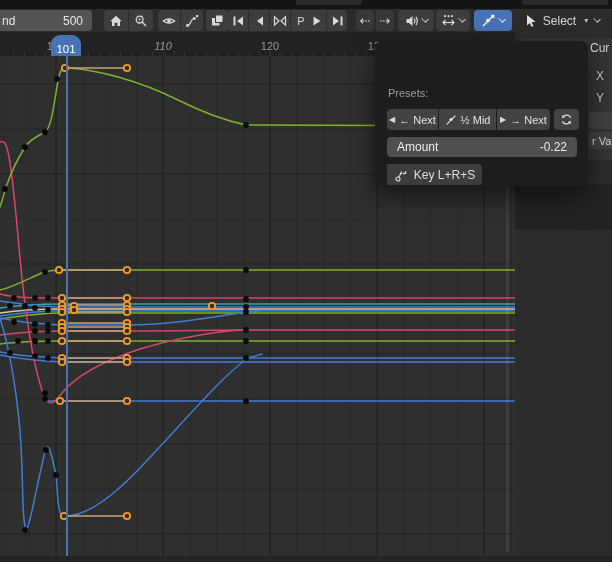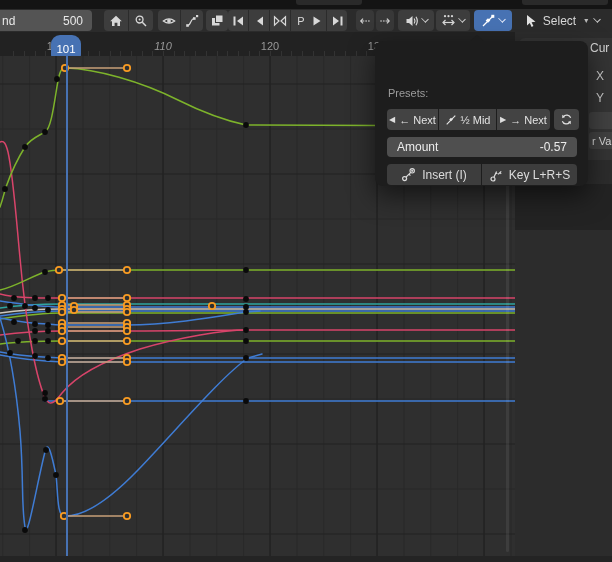--- a/index.html
+++ b/index.html
@@ -450,35 +450,24 @@
           <path d="M11.5 5.2 A4.6 4.6 0 0 0 3.6 4" fill="none" stroke="#e0e0e0" stroke-width="1.3"></path>
           <polygon points="2.4,1.8 2.4,5.6 5.6,4.2" fill="#e0e0e0"></polygon>
           <path d="M2.5 8.8 A4.6 4.6 0 0 0 10.4 10" fill="none" stroke="#e0e0e0" stroke-width="1.3"></path>
           <polygon points="11.6,12.2 11.6,8.4 8.4,9.8" fill="#e0e0e0"></polygon>
         </svg>
       </div>
     </div>
 
     <div class="amount">
       <span>Amount</span>
-      <span>-0.57</span>
+      <span>-0.22</span>
     </div>
 
     <div class="krow">
-      <div class="kbtn">
-        <svg class="icon" width="15" height="14" viewBox="0 0 15 14">
-          <circle cx="3.6" cy="10.6" r="2" fill="none" stroke="#dcdcdc" stroke-width="1.2"></circle>
-          <line x1="5" y1="9.2" x2="9.8" y2="4.4" stroke="#dcdcdc" stroke-width="1.2"></line>
-          <line x1="8" y1="6.2" x2="9.4" y2="7.6" stroke="#dcdcdc" stroke-width="1.2"></line>
-          <circle cx="11.2" cy="2.8" r="2.2" fill="none" stroke="#dcdcdc" stroke-width="1.1"></circle>
-          <line x1="11.2" y1="1.7" x2="11.2" y2="3.9" stroke="#dcdcdc" stroke-width="1"></line>
-          <line x1="10.1" y1="2.8" x2="12.3" y2="2.8" stroke="#dcdcdc" stroke-width="1"></line>
-        </svg>
-        <span>Insert (I)</span>
-      </div>
       <div class="kbtn">
         <svg class="icon" width="14" height="14" viewBox="0 0 14 14">
           <circle cx="4" cy="11" r="2" fill="none" stroke="#dcdcdc" stroke-width="1.2"></circle>
           <line x1="4.8" y1="9.4" x2="7.6" y2="3.4" stroke="#dcdcdc" stroke-width="1.2"></line>
           <line x1="6.8" y1="5" x2="8.4" y2="5.8" stroke="#dcdcdc" stroke-width="1.1"></line>
           <line x1="9.2" y1="6.4" x2="12.2" y2="3.4" stroke="#dcdcdc" stroke-width="1.2"></line>
           <line x1="11" y1="4.6" x2="12.2" y2="5.8" stroke="#dcdcdc" stroke-width="1.1"></line>
         </svg>
         <span>Key L+R+S</span>
       </div>

